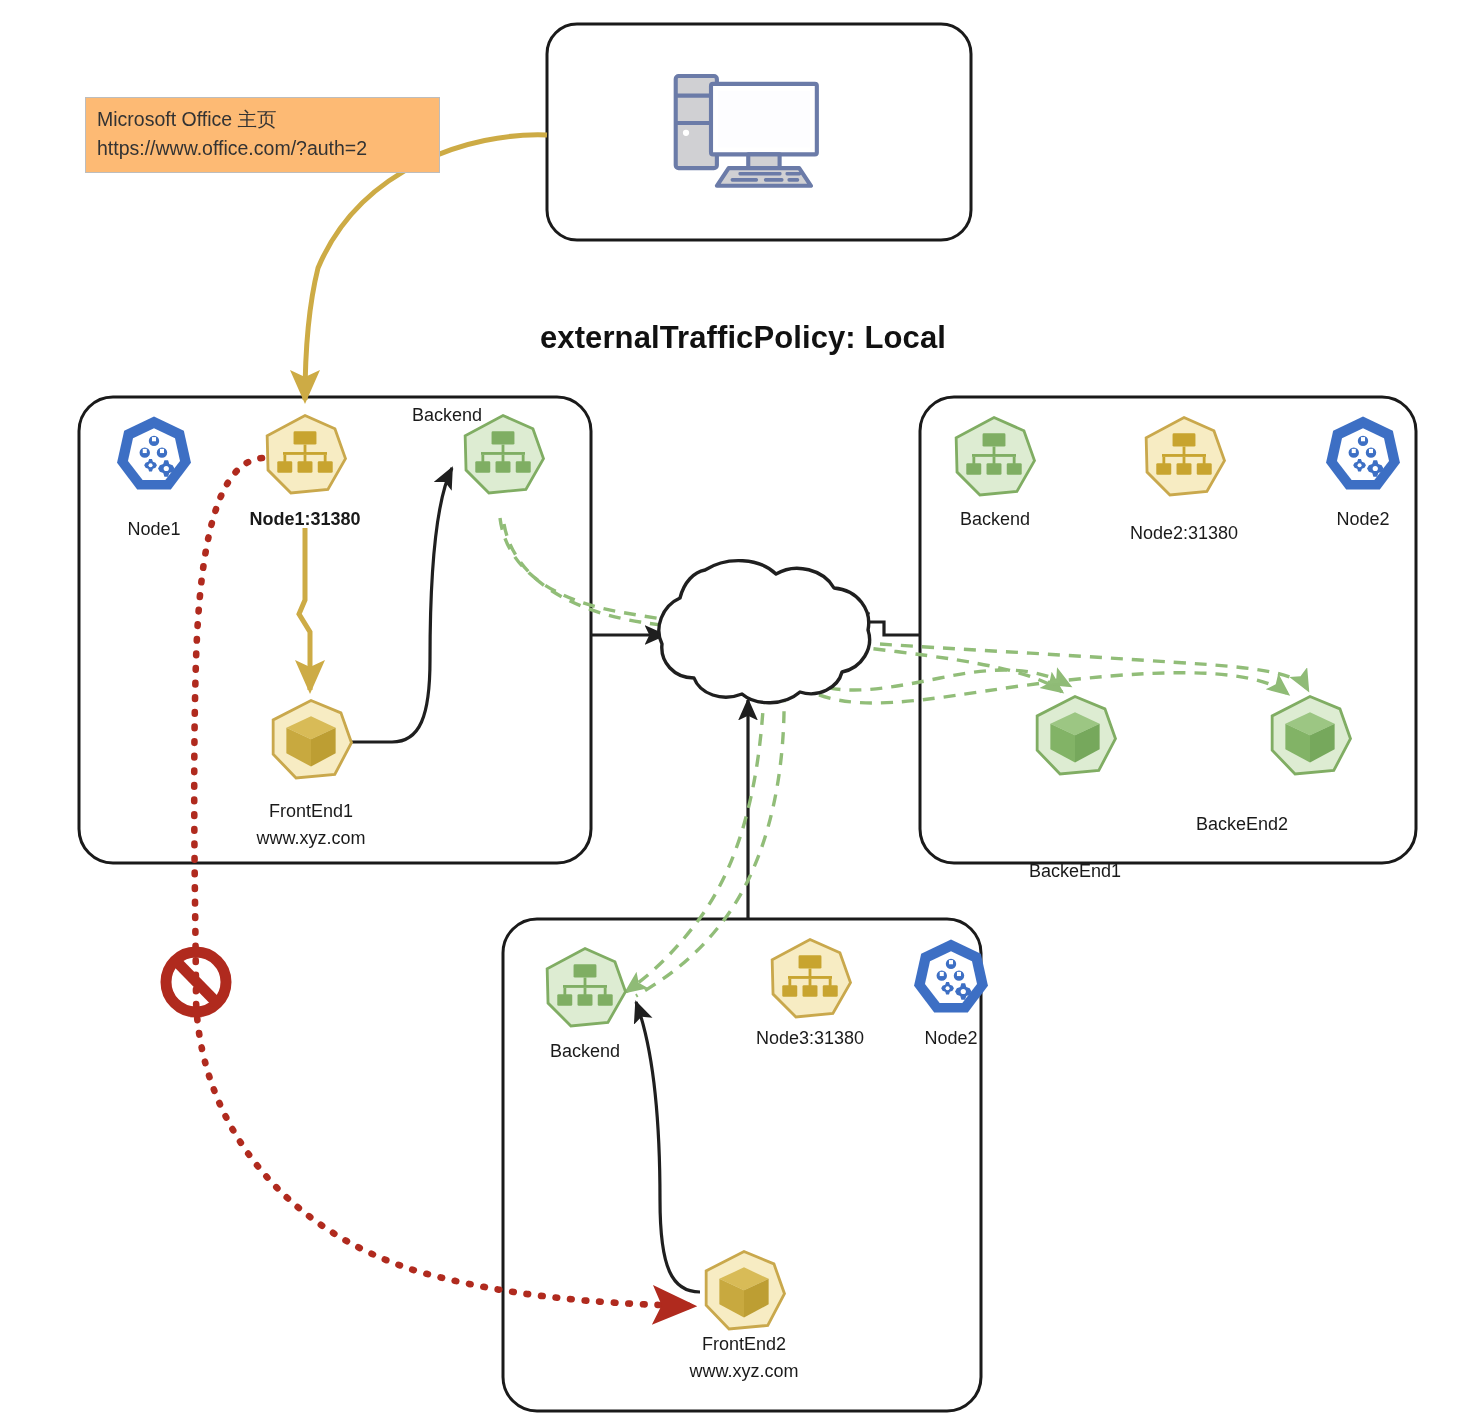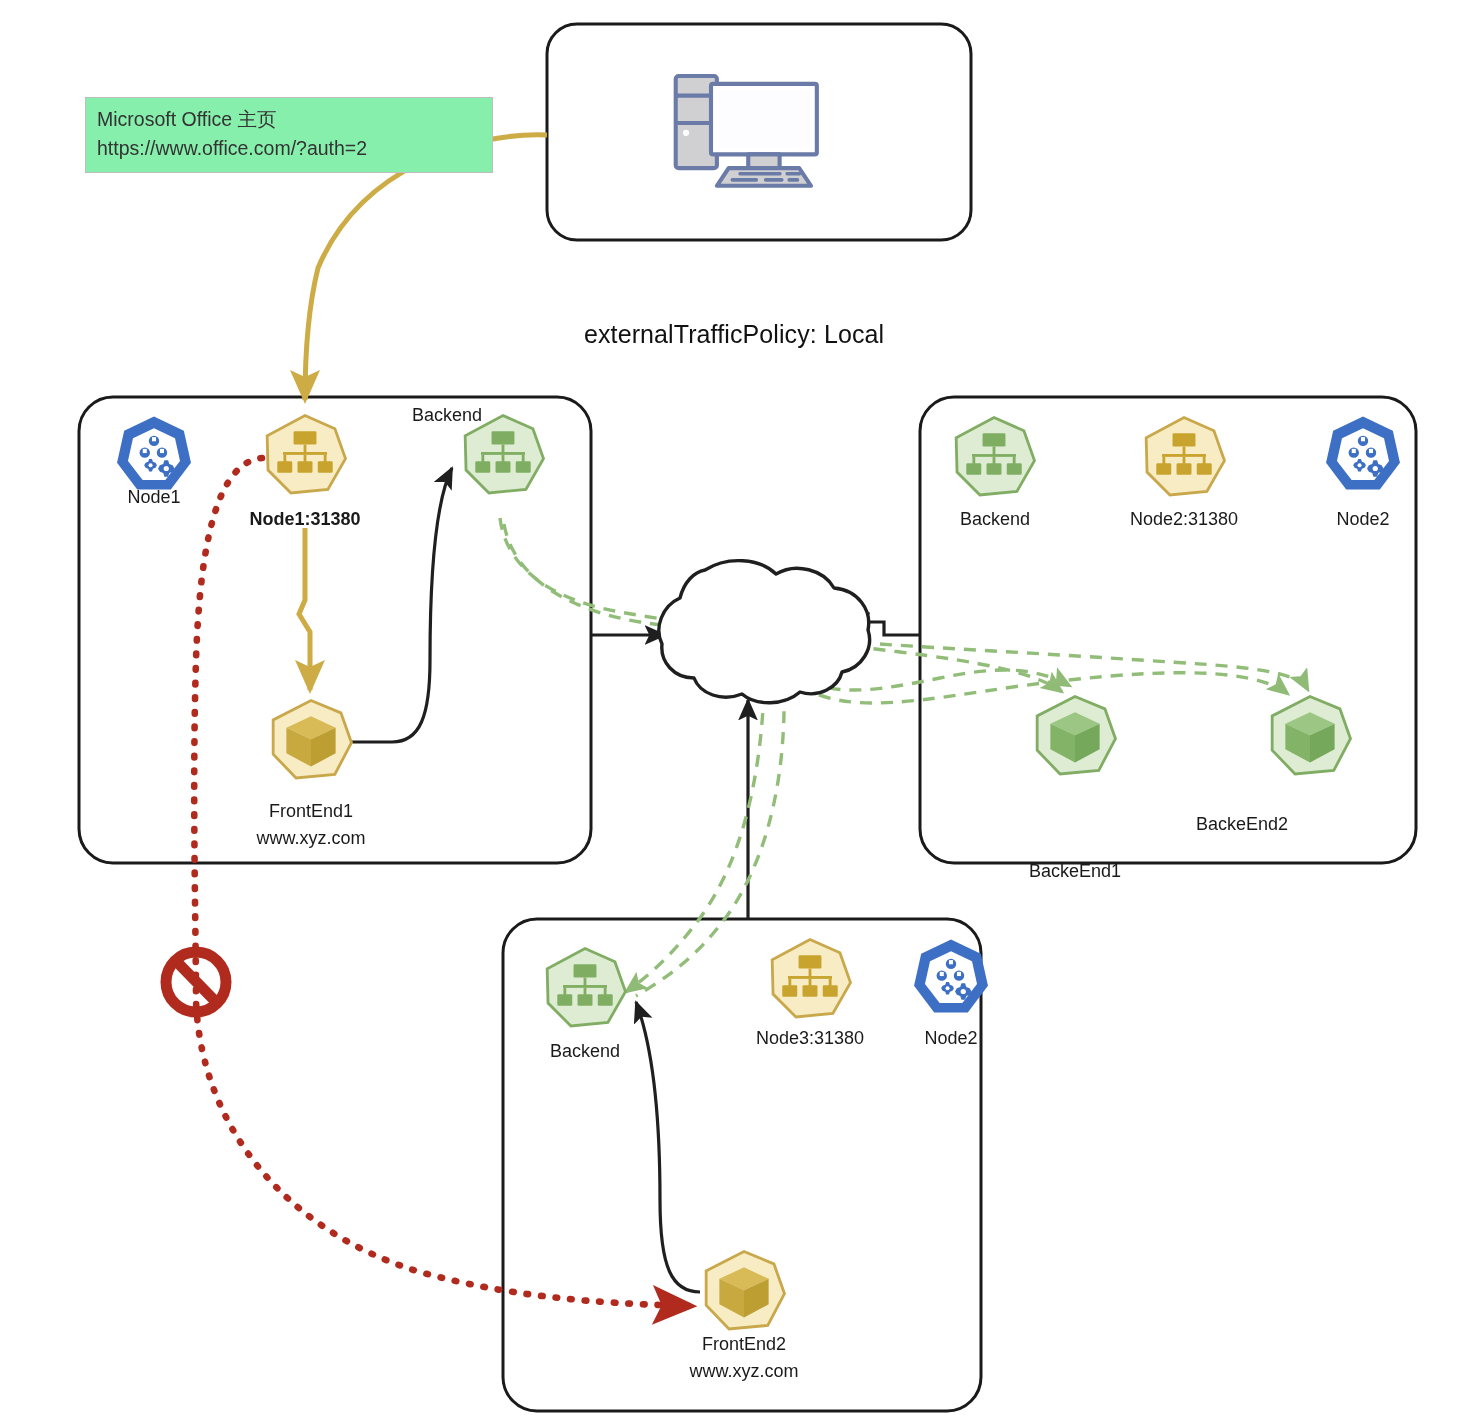--- a/index.html
+++ b/index.html
@@ -1,21 +1,21 @@
 <!DOCTYPE html>
 <html><head>
 <meta charset="utf-8">
 <style>
   html,body{margin:0;padding:0;background:#ffffff;}
   body{font-family:"Liberation Sans","DejaVu Sans",sans-serif;}
   #stage{position:relative;width:1480px;height:1426px;background:#ffffff;overflow:hidden;}
   #diagram{position:absolute;left:0;top:0;width:1480px;height:1426px;}
   .lbl{position:absolute;color:#1a1a1a;font-size:18px;line-height:26px;text-align:center;white-space:nowrap;}
-  #title{position:absolute;font-weight:normal;font-size:25px;color:#111;white-space:nowrap;letter-spacing:.1px;margin-left:44px;}
-  #tooltip{position:absolute;left:85px;top:97px;width:408px;background:#86efac;border:1px solid #bdbdbd;
+  #title{position:absolute;font-weight:bold;font-size:31px;color:#111;white-space:nowrap;letter-spacing:.1px;}
+  #tooltip{position:absolute;left:85px;top:97px;width:355px;background:#fdba74;border:1px solid #bdbdbd;
            padding:7px 11px 9px 11px;box-sizing:border-box;color:#333;font-size:19.5px;line-height:29px;}
   #tooltip div{white-space:nowrap;}
 </style>
 </head>
 <body>
 
 <div id="stage">
 
   <svg id="diagram" viewBox="0 0 1480 1426">
     <defs>
@@ -332,28 +332,28 @@
     </g>
   </svg>
 
   <div id="title" style="left:540px;top:320px;">externalTrafficPolicy: Local</div>
 
   <div id="tooltip">
     <div>Microsoft Office 主页</div>
     <div>https://www.office.com/?auth=2</div>
   </div>
 
-  <div class="lbl" style="left:100px;top:484px;width:108px;">Node1</div>
+  <div class="lbl" style="left:100px;top:516px;width:108px;">Node1</div>
   <div class="lbl" style="left:205px;top:506px;width:200px;font-weight:bold;">Node1:31380</div>
   <div class="lbl" style="left:388px;top:402px;width:118px;">Backend</div>
   <div class="lbl" style="left:221px;top:798px;width:180px;">FrontEnd1</div>
   <div class="lbl" style="left:221px;top:825px;width:180px;">www.xyz.com</div>
 
   <div class="lbl" style="left:931px;top:506px;width:128px;">Backend</div>
-  <div class="lbl" style="left:1084px;top:506px;width:200px;">Node2:31380</div>
+  <div class="lbl" style="left:1084px;top:520px;width:200px;">Node2:31380</div>
   <div class="lbl" style="left:1308px;top:506px;width:110px;">Node2</div>
   <div class="lbl" style="left:990px;top:811px;width:170px;margin-top:47px;">BackeEnd1</div>
   <div class="lbl" style="left:1157px;top:811px;width:170px;">BackeEnd2</div>
 
   <div class="lbl" style="left:521px;top:1038px;width:128px;">Backend</div>
   <div class="lbl" style="left:710px;top:1025px;width:200px;">Node3:31380</div>
   <div class="lbl" style="left:896px;top:1025px;width:110px;">Node2</div>
   <div class="lbl" style="left:654px;top:1331px;width:180px;">FrontEnd2</div>
   <div class="lbl" style="left:654px;top:1358px;width:180px;">www.xyz.com</div>
 

